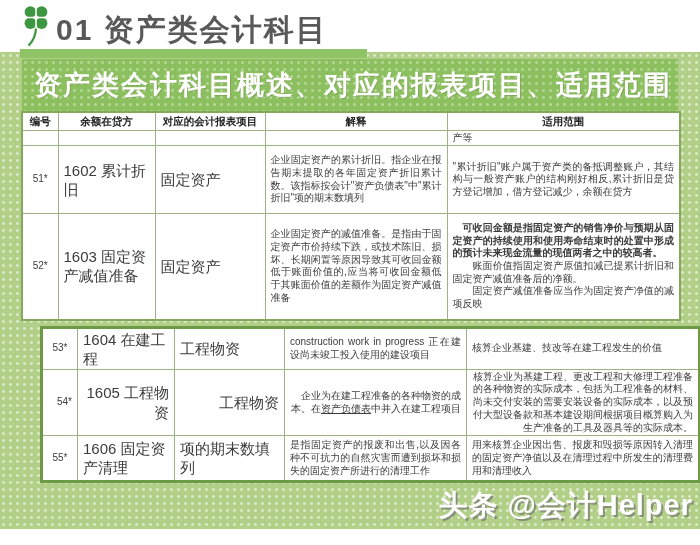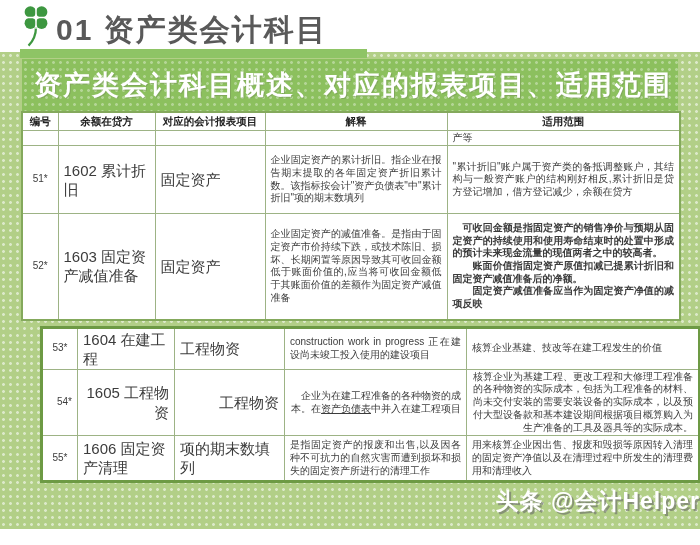--- a/index.html
+++ b/index.html
@@ -42,26 +42,26 @@
   .h-hdr  td, .h-hdr th { height:18px; }
   .h-part td { height:14px; vertical-align:top; }
   .h-51 td { height:68px; }
   .h-52 td { height:106px; }
   .h-53 td { height:34px; }
   .h-54 td { height:64px;text-align:right; }
   .h-55 td { height:46px; }
   .h-56 td { height:26px; }
   .para { display:block; }
   .ind1 { text-indent:1em;font-weight:bold; }
-  .ind2 { text-indent:2em;font-weight:bold; }
+  .ind2 { text-indent:2em; }
   .u    { text-decoration:underline; }
 
   
-  .footer { margin-top:3px; text-align:right; padding-right:0;
-            color:#ffffff; font-size:23px; font-weight:bold; letter-spacing:1px;
+  .footer { margin-top:3px; text-align:right; padding-right:7px;
+            color:#ffffff; font-size:29px; font-weight:bold; letter-spacing:1px;
             text-shadow:2px 2px 0 rgba(105,105,105,.6); }
 </style>
 </head>
 <body>
 
 <div class="topbar">
   <svg class="clover" width="28" height="46" viewBox="0 0 30 46">
     <g fill="#3d9740">
       <circle cx="9" cy="8" r="6.2"></circle>
         <circle cx="21" cy="8" r="6.2"></circle>

